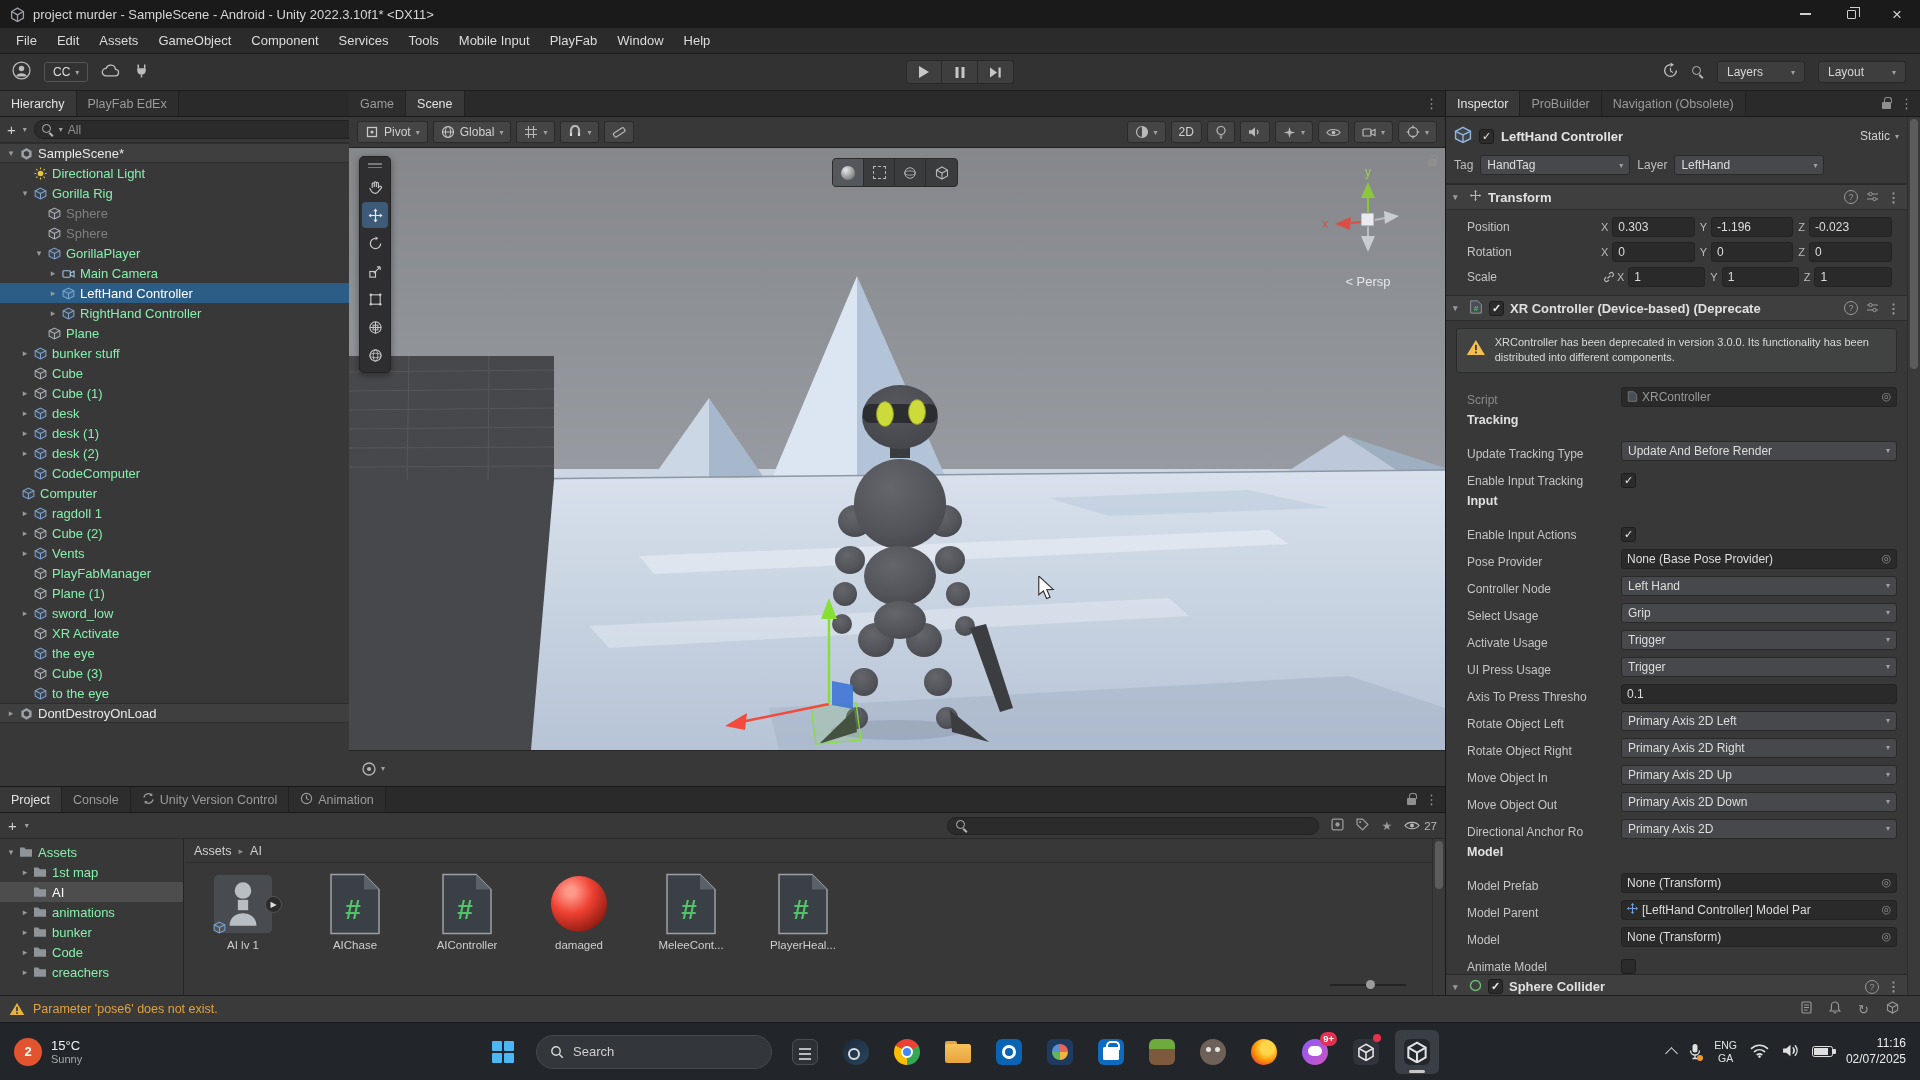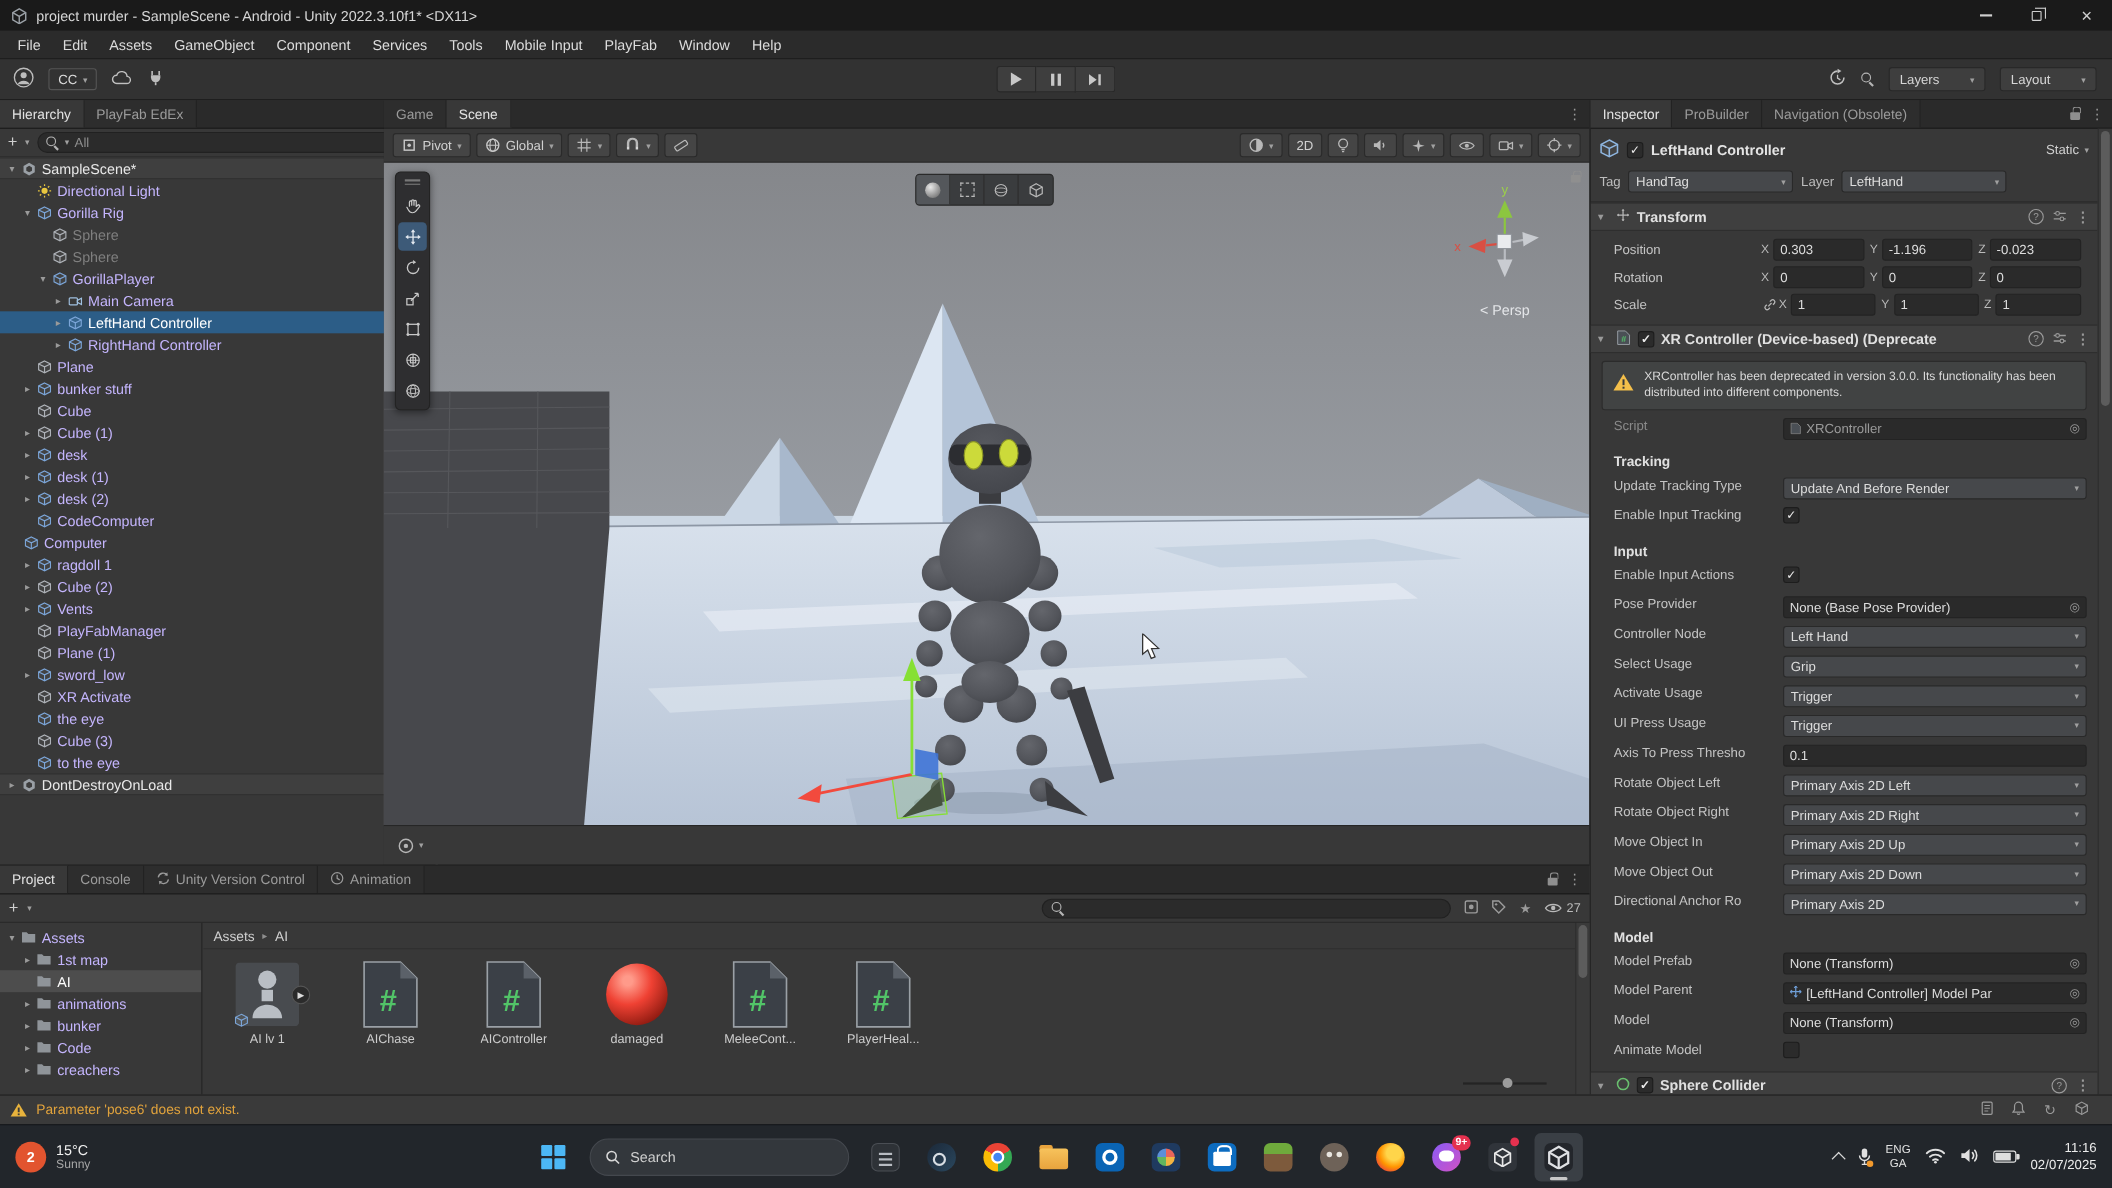--- a/index.html
+++ b/index.html
@@ -55,21 +55,21 @@
 .hier{left:0;top:91px;width:398px;height:695px;border-right:2px solid #ffffff}
 .mini-toolbar{height:26px;display:flex;align-items:center;padding:0 7px;gap:7px;border-bottom:1px solid #2c2c2c}
 .plus{font-size:15px;color:#cfcfcf;line-height:1}
 .search-field{flex:1;height:19px;background:#2b2b2b;border:1px solid #212121;border-radius:9px;display:flex;align-items:center;gap:5px;padding:0 7px;font-size:12px;color:#8f8f8f}
 .pick{width:10px;height:10px;border:1.4px solid #8f8f8f;border-radius:2px;position:relative}
 .pick::after{content:"";position:absolute;left:2.4px;top:2.4px;width:3px;height:3px;background:#8f8f8f;border-radius:50%}
 .hier-tree{position:absolute;top:52px;left:0;right:0;bottom:0;overflow:hidden}
 .h-row{height:20px;display:flex;align-items:center;white-space:nowrap}
 .h-arrow{width:14px;font-size:9px;color:#9a9a9a;text-align:center;flex:none}
 .h-icon{width:16px;display:flex;justify-content:center;flex:none}
-.h-label{margin-left:4px;color:#c4b5fd;font-size:13px}
+.h-label{margin-left:4px;color:#86efac;font-size:13px}
 .h-row.dim .h-label{color:#7f7f7f}
 .h-row.selected{background:#2c5d87}
 .h-row.selected .h-label{color:#fff}
 .h-row.scene-header{background:#3f3f3f;border-top:1px solid #2e2e2e;border-bottom:1px solid #2e2e2e}
 .h-row.scene-header .h-label{color:#e8e8e8}
 .h-kebab{margin-left:auto;padding-right:8px;color:#a8a8a8;font-size:12px}
 
 
 .center{left:349px;top:91px;width:1096px;height:695px}
 .scene-controls{height:31px;background:#383838;border-bottom:1px solid #232323;display:flex;align-items:center;gap:5px;padding:0 8px}
@@ -117,21 +117,21 @@
 .hdr-right{margin-left:auto;display:flex;align-items:center;gap:8px}
 .help{width:14px;height:14px;border-radius:50%;border:1px solid #9a9a9a;font-size:9px;display:flex;align-items:center;justify-content:center;color:#9a9a9a;font-weight:normal}
 .tr-row{display:flex;align-items:center;height:25px;padding:0 10px 0 7px}
 .tr-label{width:148px;font-size:12px;color:#c4c4c4;padding-left:14px;flex:none}
 .ax{display:flex;align-items:center;flex:1;gap:4px;margin-right:5px;min-width:0}
 .ax b{font-size:11px;color:#bbb;font-weight:normal}
 .vf{height:20px;background:#2a2a2a;border:1px solid #232323;border-radius:3px;display:flex;align-items:center;padding:0 5px;font-size:12px;color:#ddd;flex:1;min-width:0}
 .link-ic{width:16px;display:flex;justify-content:center;flex:none}
 .helpbox{margin:7px 10px;background:#414343;border:1px solid #2b2b2b;border-radius:3px;padding:6px 9px;display:flex;gap:9px;}
 .helpbox-text{font-size:11px;color:#d8d8d8;line-height:1.4}
-.prop{display:flex;align-items:flex-start;height:27px;padding:0 10px 0 7px}
+.prop{display:flex;align-items:flex-end;height:27px;padding:0 10px 0 7px}
 .prop-label{width:168px;padding-left:14px;font-size:12px;color:#c4c4c4;white-space:nowrap;overflow:hidden;flex:none}
 .prop-ctrl{flex:1;display:flex;align-items:center;min-width:0}
 .prop-ctrl .dd{flex:1}
 .obf{flex:1;height:20px;background:#2a2a2a;border:1px solid #232323;border-radius:3px;display:flex;align-items:center;gap:4px;padding:0 5px;font-size:12px;color:#ddd;min-width:0}
 .obf-text{overflow:hidden;text-overflow:ellipsis;white-space:nowrap;flex:1}
 .target{margin-left:auto;color:#9a9a9a;font-size:11px;flex:none}
 .sec-hdr{height:27px;display:flex;align-items:center;padding-left:21px;font-weight:bold;color:#e0e0e0;font-size:12.5px}
 .script-row .prop-label{color:#8a8a8a}
 .script-row .obf{color:#9a9a9a}
 
@@ -433,21 +433,21 @@
         <div class="h-row" style="padding-left: 46px;">
           <span class="h-arrow">▸</span>
           <span class="h-icon">
             <svg width="13" height="13" viewBox="0 0 14 14">
               <path d="M7 1.2 12.8 4.1 12.8 9.9 7 12.8 1.2 9.9 1.2 4.1Z" fill="rgba(255,255,255,0.05)" stroke="#7ba5d8" stroke-width="1.1"></path>
               <path d="M1.2 4.1 7 7 12.8 4.1 M7 7 7 12.8" stroke="#7ba5d8" stroke-width="1.1" fill="none"></path>
             </svg>
           </span>
           <span class="h-label">RightHand Controller</span>
         </div>
-        <div class="h-row" style="padding-left: 18px;">
+        <div class="h-row" style="padding-left: 32px;">
           <span class="h-arrow"></span>
           <span class="h-icon">
             <svg width="13" height="13" viewBox="0 0 14 14">
               <path d="M7 1.2 12.8 4.1 12.8 9.9 7 12.8 1.2 9.9 1.2 4.1Z" fill="rgba(255,255,255,0.05)" stroke="#aeb2b8" stroke-width="1.1"></path>
               <path d="M1.2 4.1 7 7 12.8 4.1 M7 7 7 12.8" stroke="#aeb2b8" stroke-width="1.1" fill="none"></path>
             </svg>
           </span>
           <span class="h-label">Plane</span>
         </div>
         <div class="h-row" style="padding-left: 18px;">

